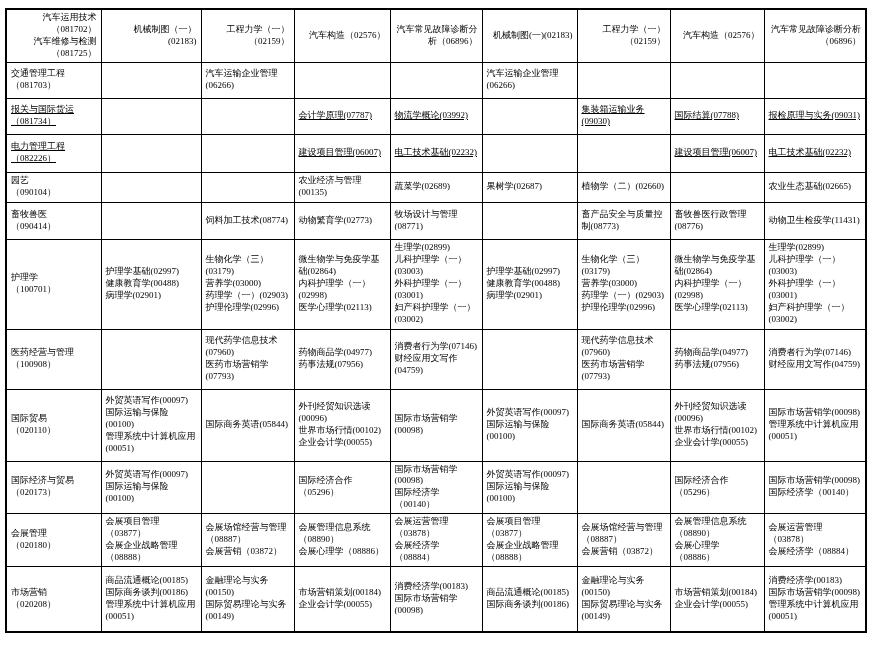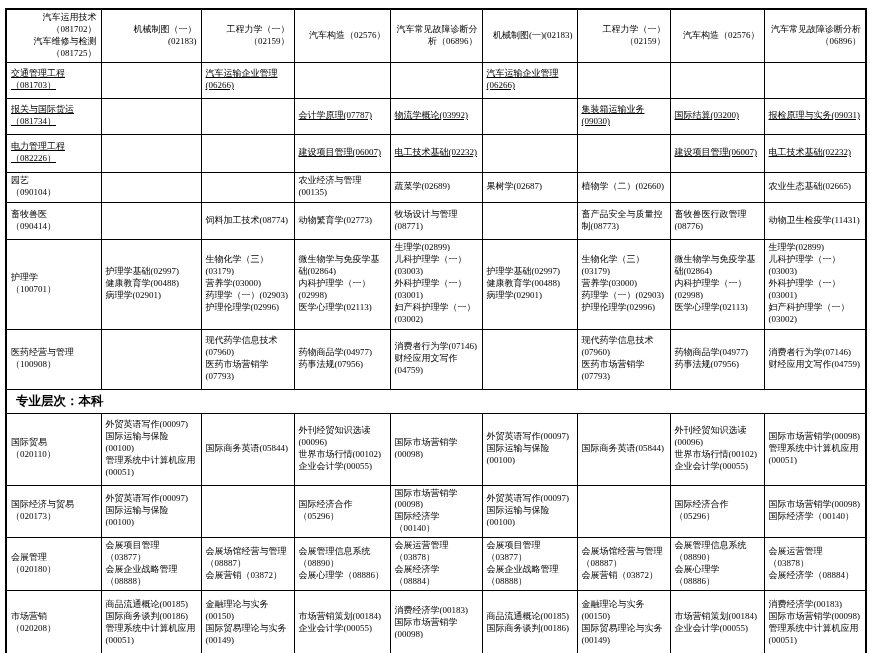--- a/index.html
+++ b/index.html
@@ -68,21 +68,21 @@
           <td>
             <div class="course">工程力学（一）（02159）</div>
           </td>
           <td>
             <div class="course">汽车构造（02576）</div>
           </td>
           <td>
             <div class="course">汽车常见故障诊断分析（06896）</div>
           </td>
         </tr>
-        <tr style="height: 36px; text-decoration: underline;">
+        <tr style="height: 36px;">
           <td class="major">
             <div>交通管理工程</div>
             <div>（081703）</div>
           </td>
           <td></td>
           <td>
             <div class="course">汽车运输企业管理(06266)</div>
           </td>
           <td></td>
           <td></td>
@@ -104,21 +104,21 @@
             <div class="course">会计学原理(07787)</div>
           </td>
           <td>
             <div class="course">物流学概论(03992)</div>
           </td>
           <td></td>
           <td>
             <div class="course">集装箱运输业务(09030)</div>
           </td>
           <td>
-            <div class="course">国际结算(03200)</div>
+            <div class="course">国际结算(07788)</div>
           </td>
           <td>
             <div class="course">报检原理与实务(09031)</div>
           </td>
         </tr>
         <tr style="height: 38px; text-decoration: underline;">
           <td class="major">
             <div>电力管理工程</div>
             <div>（082226）</div>
           </td>
@@ -263,23 +263,20 @@
             <div class="course">医药市场营销学(07793)</div>
           </td>
           <td>
             <div class="course">药物商品学(04977)</div>
             <div class="course">药事法规(07956)</div>
           </td>
           <td>
             <div class="course">消费者行为学(07146)</div>
             <div class="course">财经应用文写作(04759)</div>
           </td>
-        </tr>
-        <tr style="height: 24px;">
-          <td colspan="9" class="section-header">专业层次：本科</td>
         </tr>
         <tr style="height: 72px;">
           <td class="major">
             <div>国际贸易</div>
             <div>（020110）</div>
           </td>
           <td>
             <div class="course">外贸英语写作(00097)</div>
             <div class="course">国际运输与保险(00100)</div>
             <div class="course">管理系统中计算机应用(00051)</div>

